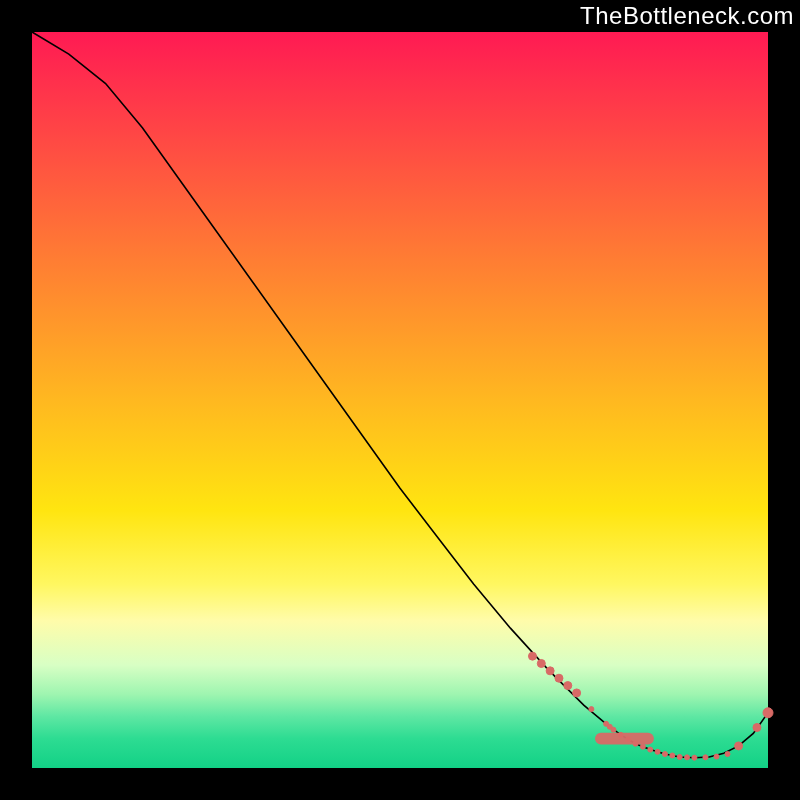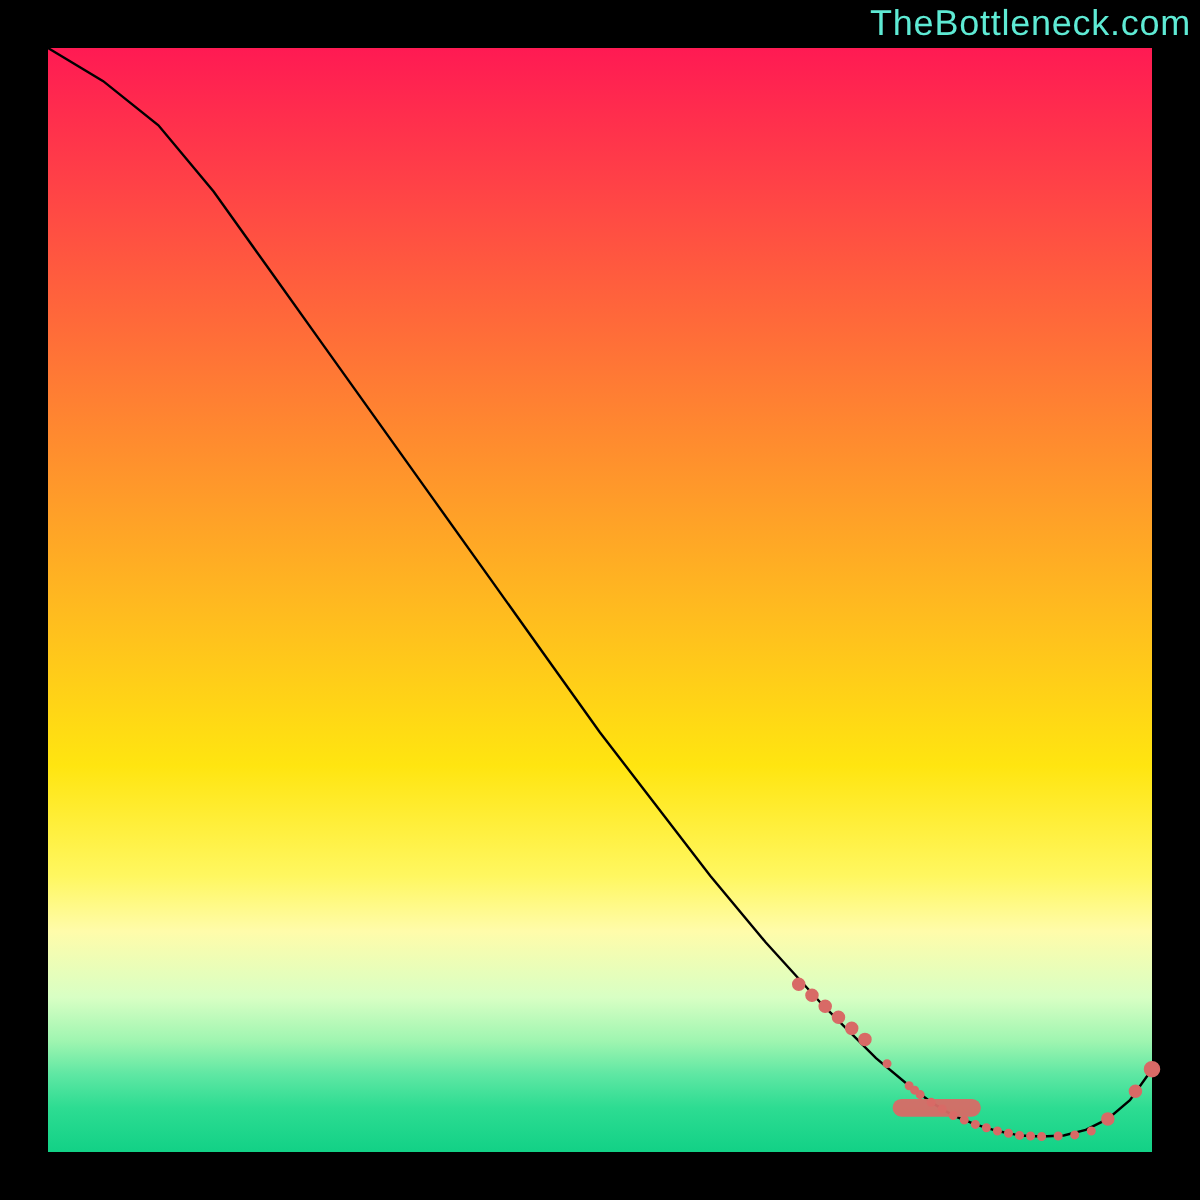--- a/index.html
+++ b/index.html
@@ -14,21 +14,21 @@
   .wrap {
     position: relative;
     width: 800px;
     height: 800px;
     background: #000;
   }
   .watermark {
     position: absolute;
     top: 2px;
     right: 6px;
-    color: #5eead4;
+    color: #ffffff;
     font-size: 24px;
     font-weight: 500;
     letter-spacing: 0.5px;
     user-select: none;
   }
   .plot-area {
     position: absolute;
     left: 32px;
     top: 32px;
     width: 736px;

